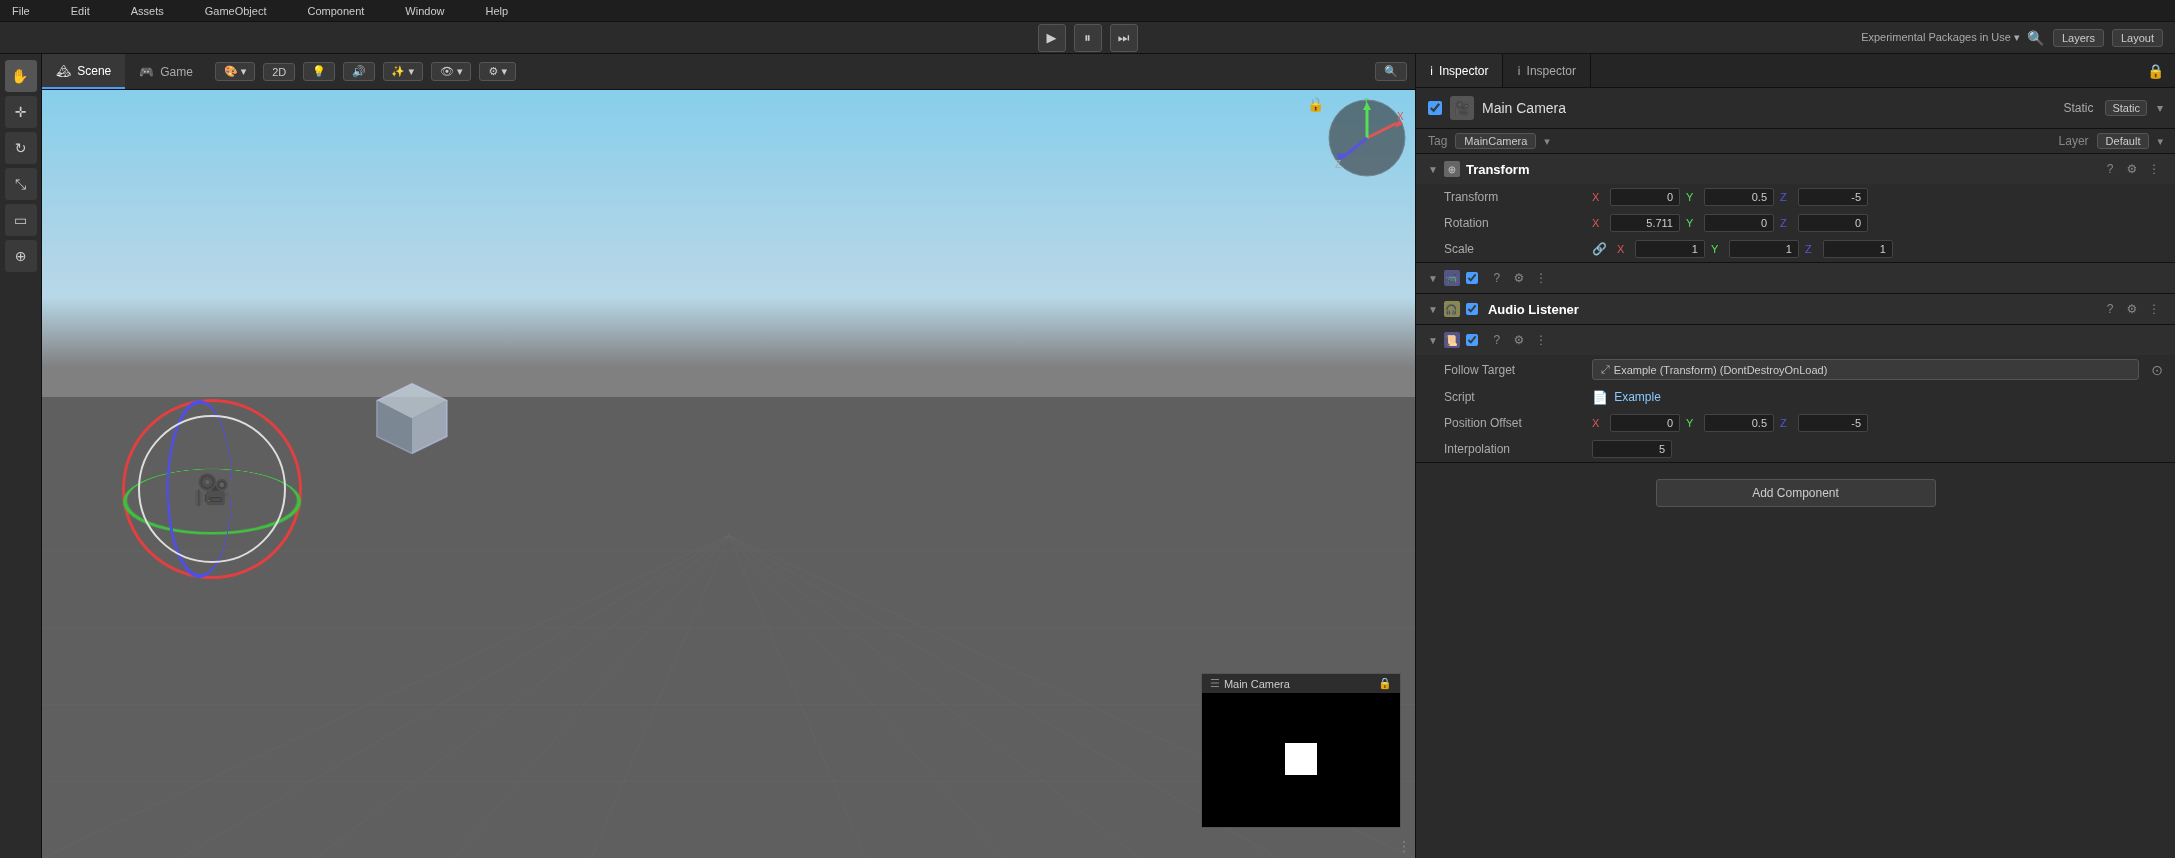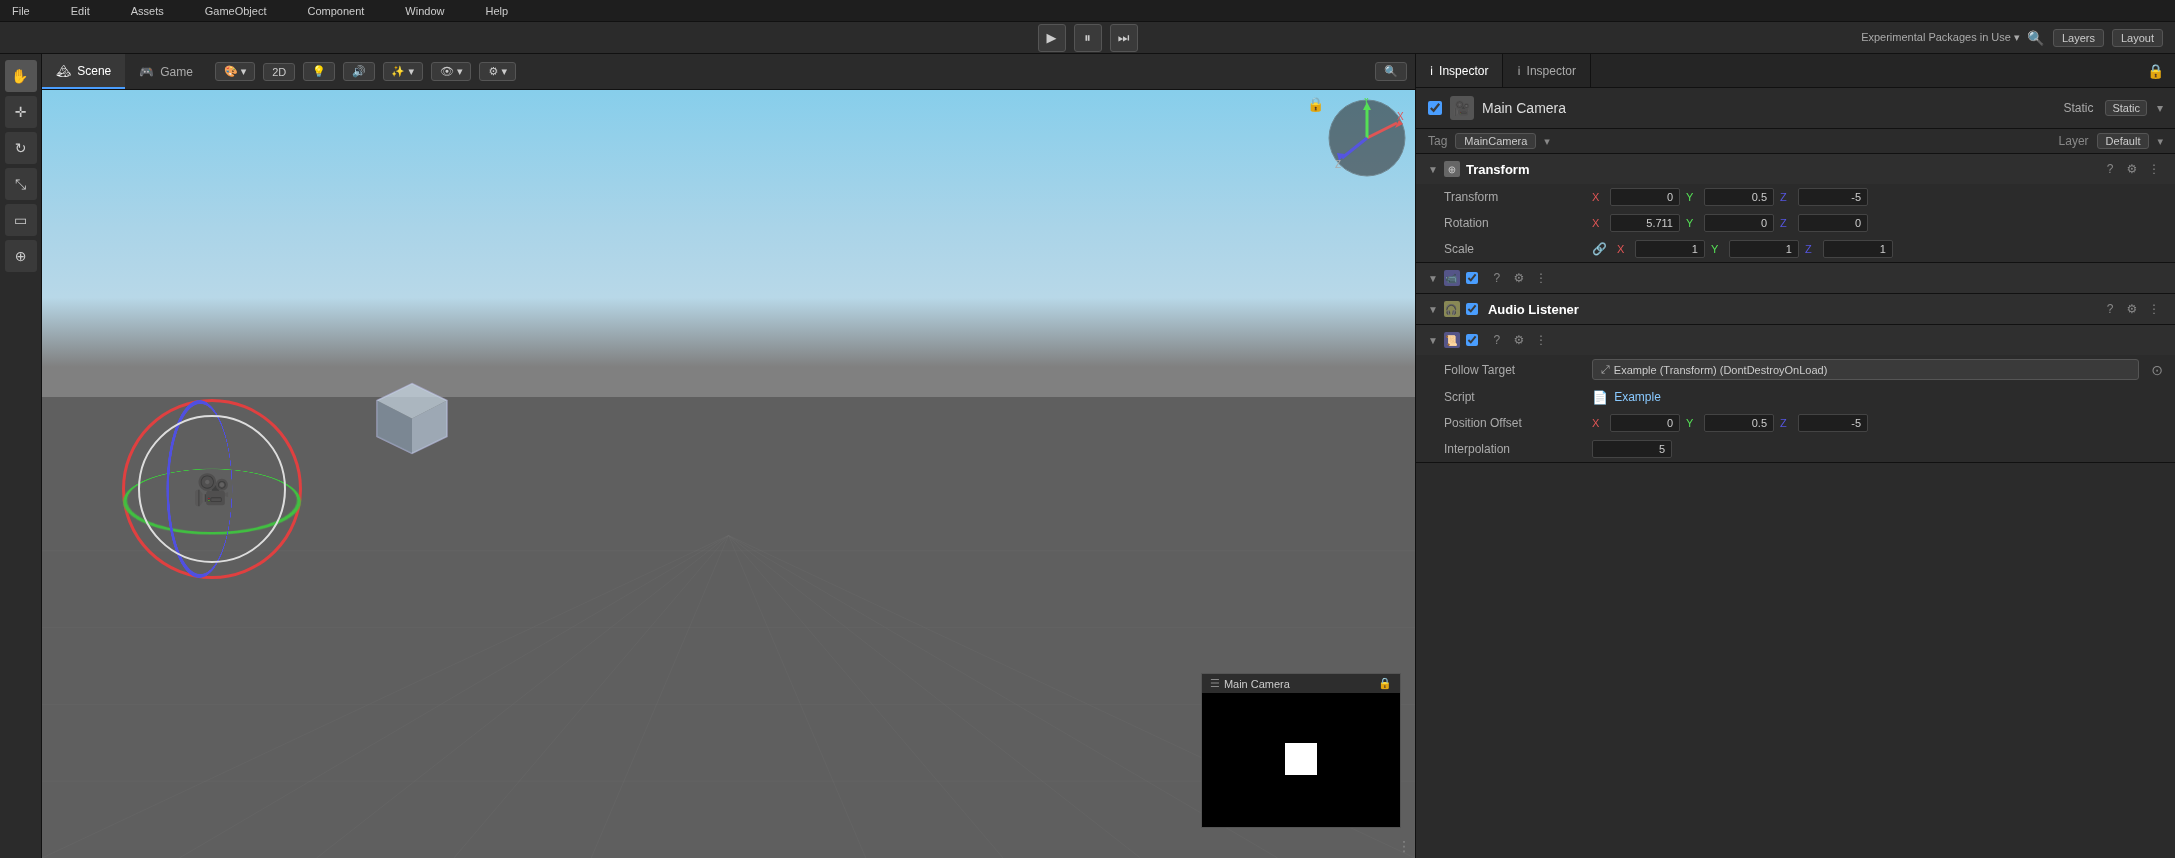--- a/index.html
+++ b/index.html
@@ -772,15 +772,16 @@
           </div>
         </div>
       </div>
 
       <div class="prop-row">
         <span class="prop-label">Interpolation</span>
         <input class="xyz-input" type="text" style="width: 80px;" value="5">
       </div>
     </div>
 
+    <div class="add-component-btn">Add Component</div>
 
   </div>
 </div>
 
 </body></html>

